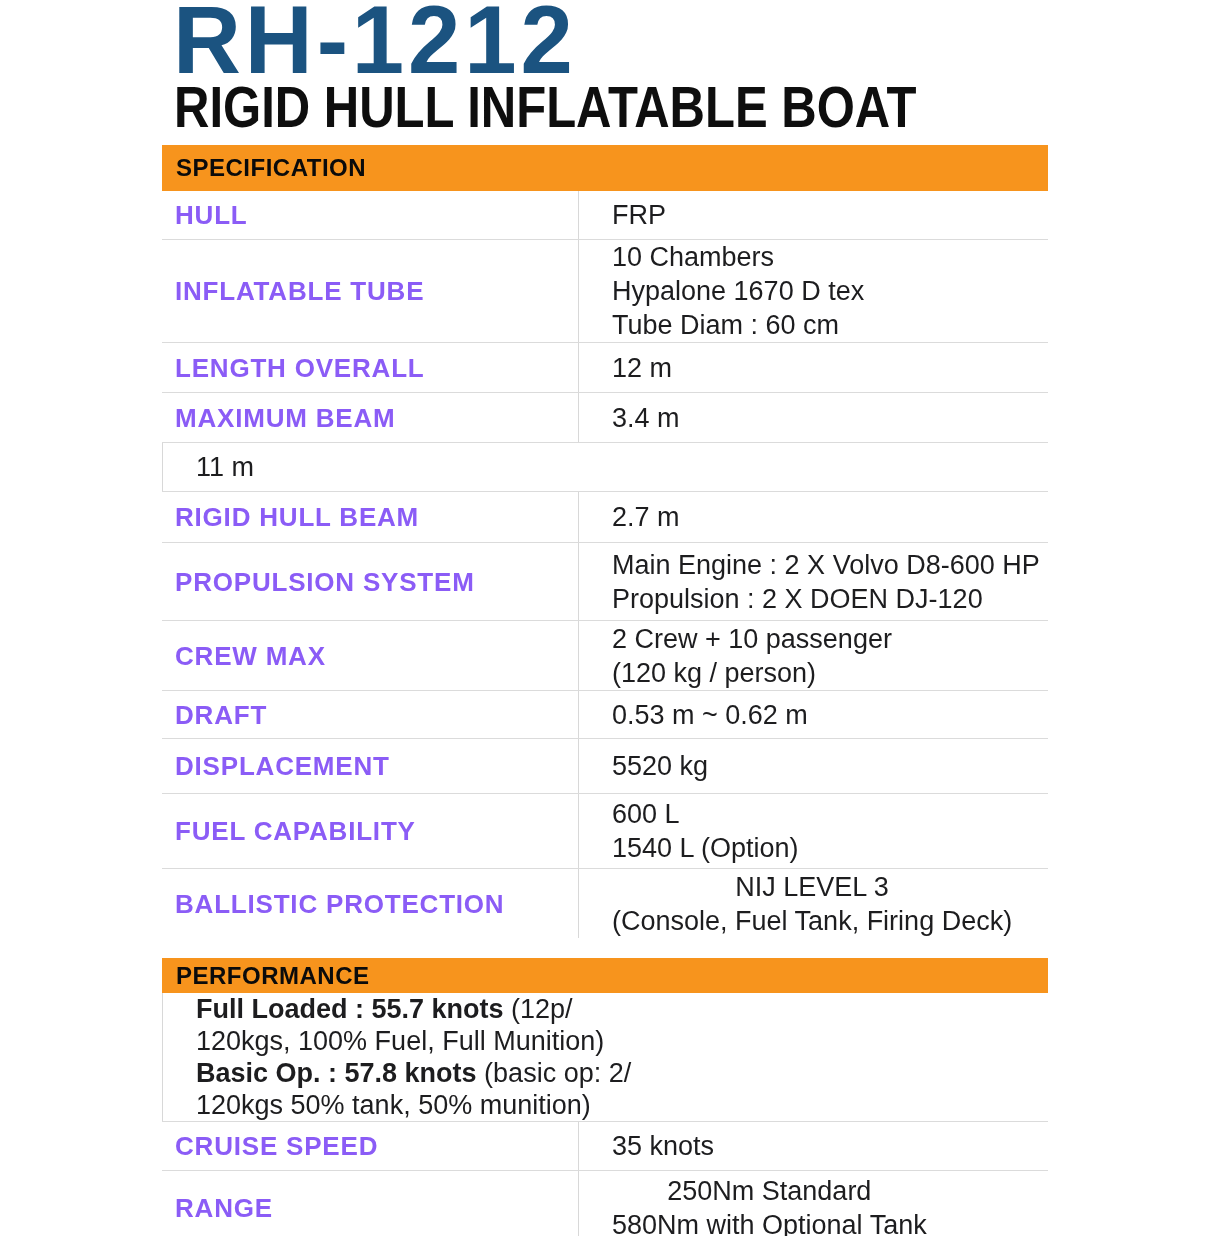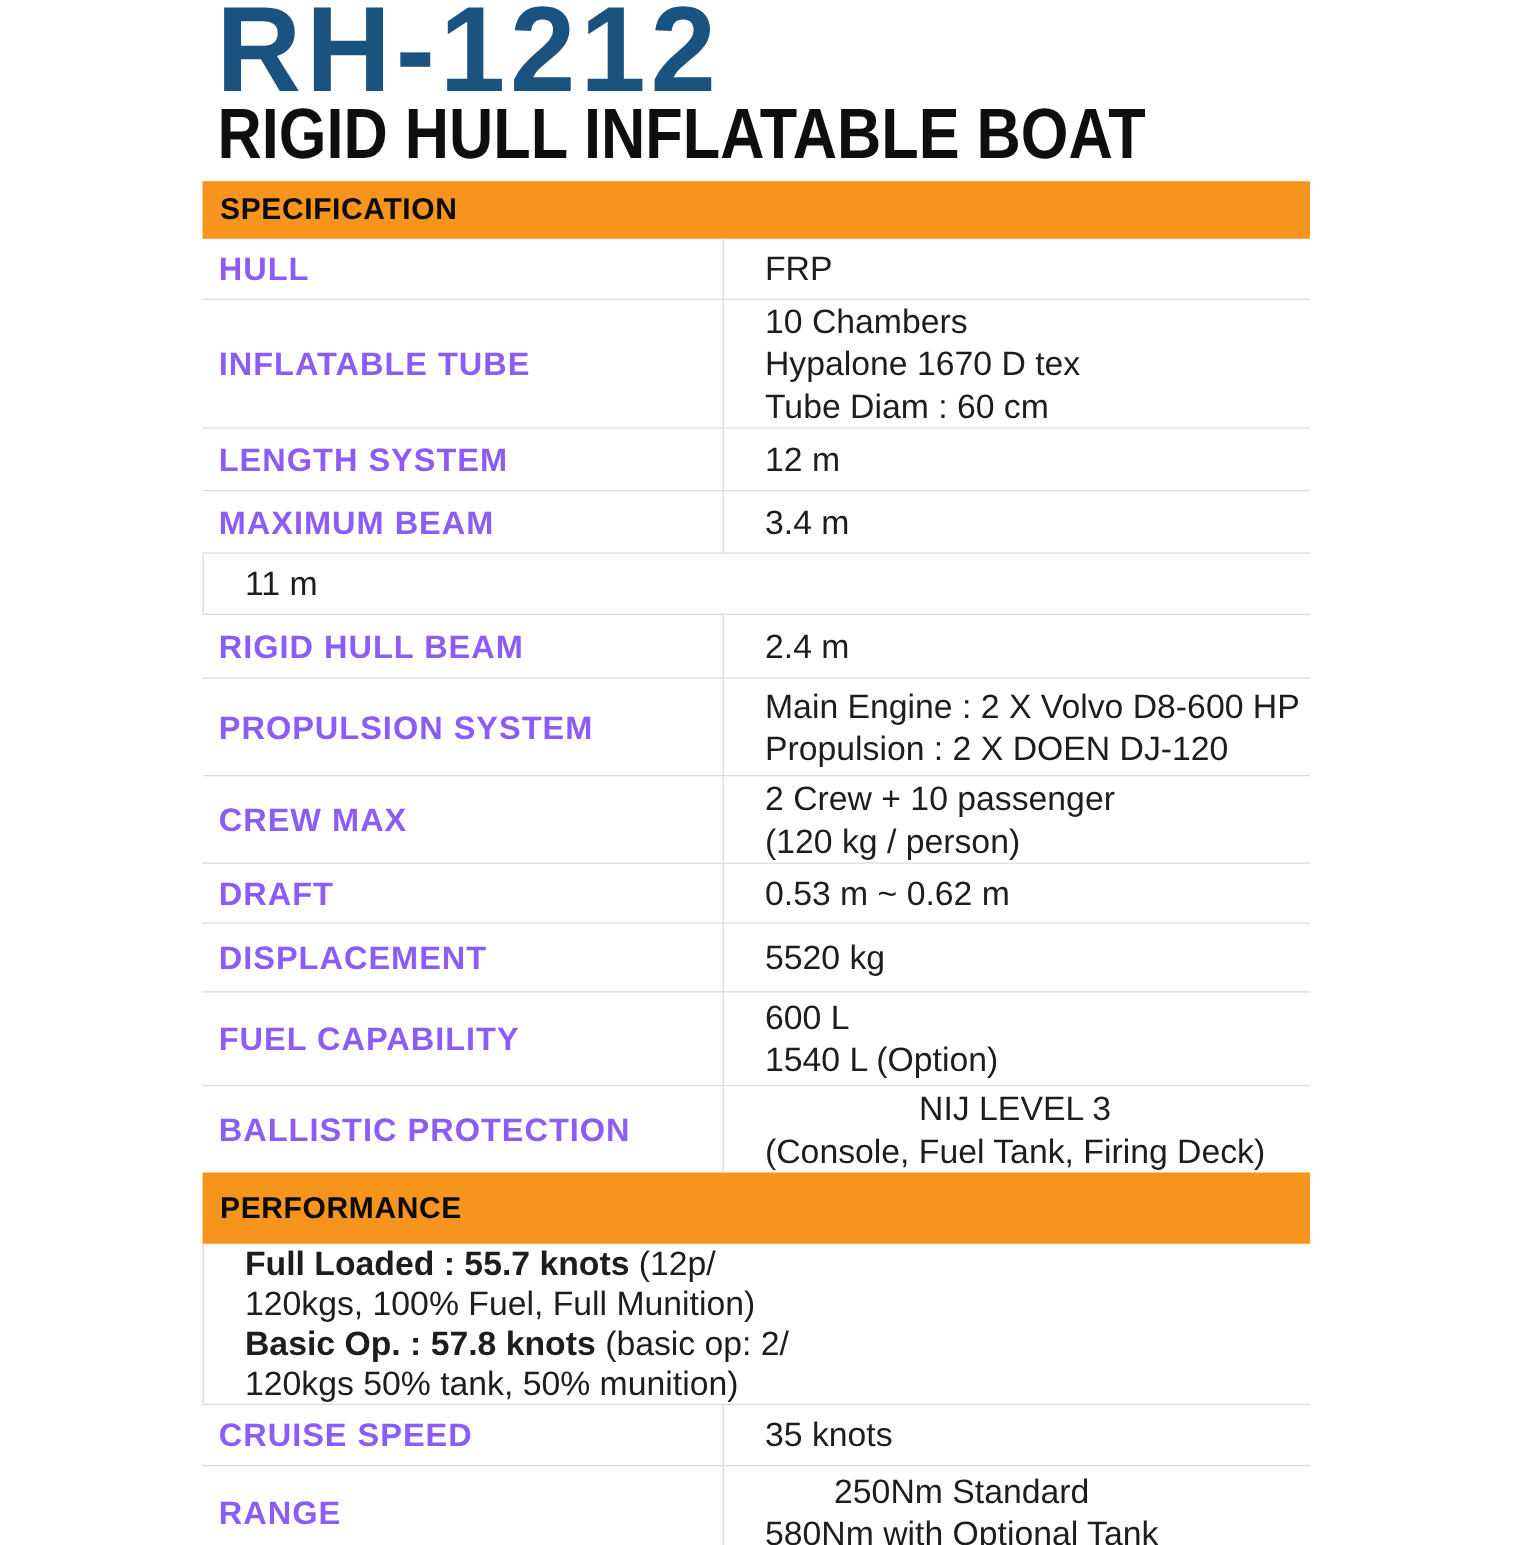--- a/index.html
+++ b/index.html
@@ -54,21 +54,21 @@
     background: #F7941D;
     display: flex;
     align-items: center;
     padding-left: 14px;
     box-sizing: border-box;
     font-size: 24px;
     font-weight: bold;
     letter-spacing: 0.5px;
     color: #0b0b0b;
   }
-  .section-band.perf { height: 57px; }
+  .section-band.perf { height: 35px; margin-top: 20px; }
   .trow {
     display: flex;
     border-bottom: 1px solid #DBDBDB;
     box-sizing: border-box;
   }
   .trow.no-border { border-bottom: none; text-align: center; }
   .cell {
     box-sizing: border-box;
     display: flex;
     align-items: center;
@@ -117,36 +117,36 @@
     </div>
 
     <div class="trow" style="min-height:102px">
       <div class="cell lbl">INFLATABLE TUBE</div>
       <div class="cell val">10 Chambers
 Hypalone 1670 D tex
 Tube Diam : 60 cm</div>
     </div>
 
     <div class="trow" style="min-height:50px">
-      <div class="cell lbl">LENGTH SYSTEM</div>
+      <div class="cell lbl">LENGTH OVERALL</div>
       <div class="cell val">12 m</div>
     </div>
 
     <div class="trow" style="min-height:50px">
       <div class="cell lbl">MAXIMUM BEAM</div>
       <div class="cell val">3.4 m</div>
     </div>
 
     <div class="trow" style="min-height:49px">
       <div class="cell val">11 m</div>
     </div>
 
     <div class="trow" style="min-height:51px">
       <div class="cell lbl">RIGID HULL BEAM</div>
-      <div class="cell val">2.4 m</div>
+      <div class="cell val">2.7 m</div>
     </div>
 
     <div class="trow" style="min-height:78px">
       <div class="cell lbl">PROPULSION SYSTEM</div>
       <div class="cell val">Main Engine : 2 X Volvo D8-600 HP
 Propulsion : 2 X DOEN DJ-120</div>
     </div>
 
     <div class="trow" style="min-height:70px">
       <div class="cell lbl">CREW MAX</div>

